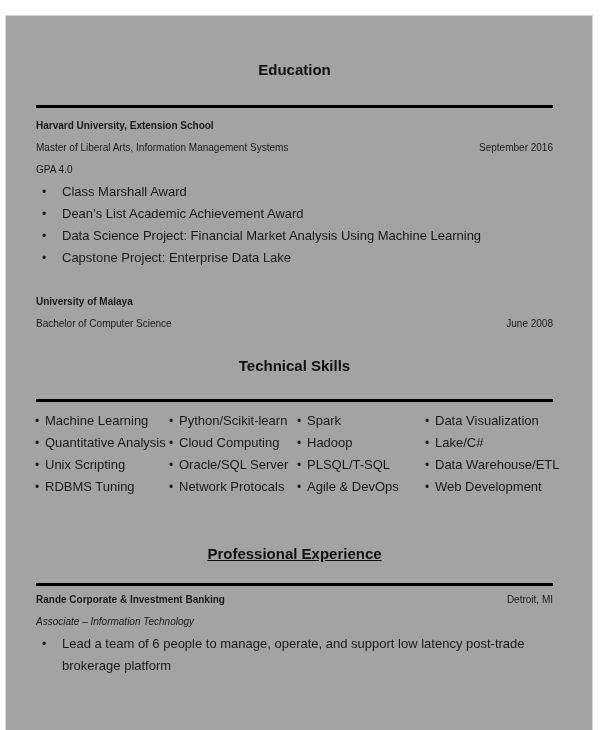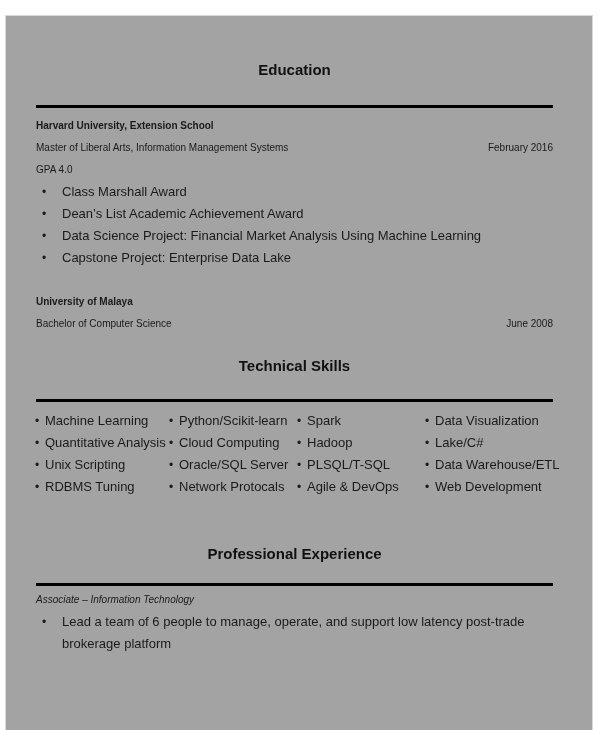--- a/index.html
+++ b/index.html
@@ -63,21 +63,21 @@
     line-height: 22px;
     padding-left: 6px;
   }
   ul.blist .blt {
     flex: 0 0 20px;
     width: 20px;
     font-size: 12px;
   }
   .entry2 { margin-top: 22px; }
   .head-skills { margin-top: 20px; }
-  .head-exp   { margin-top: 45px; }
+  .head-exp   { margin-top: 45px; text-decoration: underline; }
   .skills-grid {
     display: grid;
     grid-template-columns: 134px 128px 128px 1fr;
     margin-top: 8px;
     margin-left: -1px;
   }
   .skill {
     display: flex;
     font-size: 13px;
     line-height: 22px;
@@ -99,21 +99,21 @@
 
     <h2 class="sec-head">Education</h2>
     <div class="rule"></div>
 
     <div>
       <div class="row first">
         <span class="bold">Harvard University, Extension School</span>
       </div>
       <div class="row">
         <span>Master of Liberal Arts, Information Management Systems</span>
-        <span class="date">February 2016</span>
+        <span class="date">September 2016</span>
       </div>
       <div class="row">
         <span>GPA 4.0</span>
       </div>
       <ul class="blist">
         <li>
           <span class="blt">•</span>
           <span>Class Marshall Award</span>
         </li>
         <li>
@@ -212,20 +212,24 @@
           <span class="sb">•</span>
           <span>Web Development</span>
         </div>
     </div>
 
     <h2 class="sec-head head-exp">Professional Experience</h2>
     <div class="rule exp"></div>
 
     <div class="exp-entry">
       <div class="row">
+        <span class="bold">Rande Corporate &amp; Investment Banking</span>
+        <span class="date">Detroit, MI</span>
+      </div>
+      <div class="row">
         <span class="it">Associate – Information Technology</span>
       </div>
       <ul class="blist">
         <li>
           <span class="blt">•</span>
           <span class="wrapcap">Lead a team of 6 people to manage, operate, and support low latency post-trade brokerage platform</span>
         </li>
       </ul>
     </div>
 

